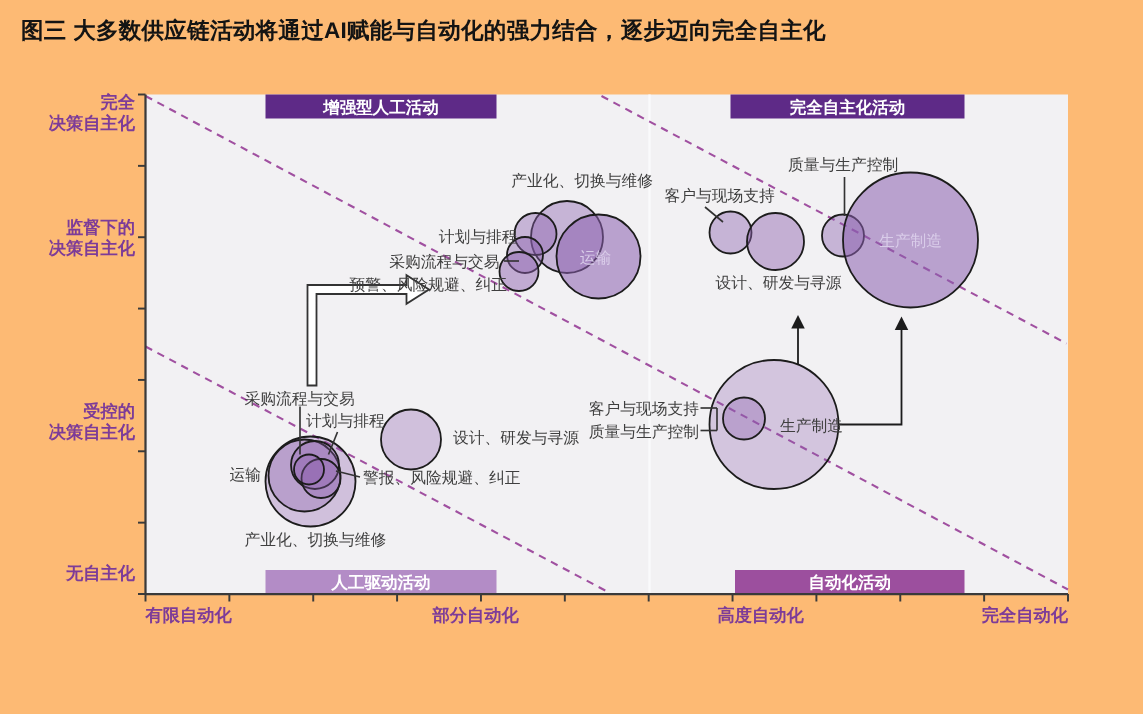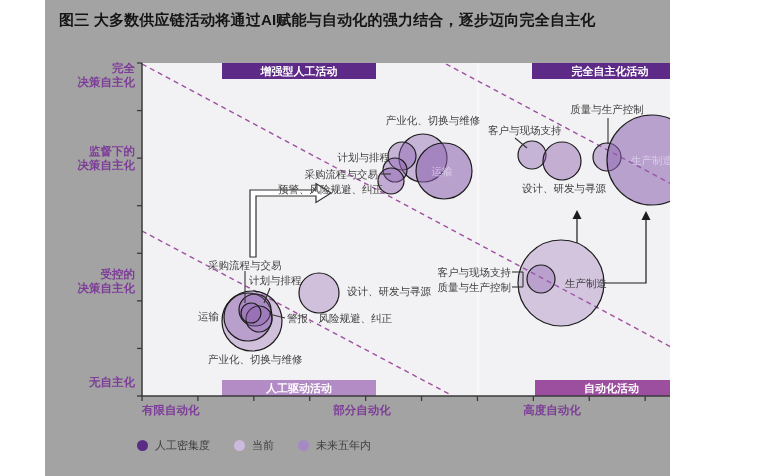--- a/index.html
+++ b/index.html
@@ -1,17 +1,17 @@
 <!DOCTYPE html>
 <html><head>
 <meta charset="utf-8">
 <style>
   html,body{margin:0;padding:0;background:#fff;}
-  .canvas{position:relative;width:625px;height:476px;background:#a3a3a3;overflow:hidden;
-          font-family:"Liberation Sans","DejaVu Sans",sans-serif;margin-left:45px;}
+  .canvas{position:relative;width:762px;height:476px;background:#fdba74;overflow:hidden;
+          font-family:"Liberation Sans","DejaVu Sans",sans-serif;}
   .title{position:absolute;left:14px;top:11px;font-size:15px;font-weight:700;color:#141414;letter-spacing:.2px;}
   svg{position:absolute;left:0;top:0;}
   svg text{font-family:"Liberation Sans","DejaVu Sans",sans-serif;}
   .legend{position:absolute;left:92px;top:438px;display:flex;align-items:center;gap:24px;}
   .legend-item{display:flex;align-items:center;gap:7px;}
   .legend-swatch{width:11px;height:11px;border-radius:50%;display:inline-block;}
   .legend-label{font-size:11px;color:#3f3f3f;}
 </style>
 </head>
 <body>
@@ -110,27 +110,13 @@
       <text x="712" y="414" text-anchor="end" font-size="11.5" font-weight="700" fill="#7d3c98">完全自动化</text>
       <text x="90" y="72" text-anchor="end" font-size="11.5" font-weight="700" fill="#7d3c98">完全</text>
       <text x="90" y="86" text-anchor="end" font-size="11.5" font-weight="700" fill="#7d3c98">决策自主化</text>
       <text x="90" y="155" text-anchor="end" font-size="11.5" font-weight="700" fill="#7d3c98">监督下的</text>
       <text x="90" y="169" text-anchor="end" font-size="11.5" font-weight="700" fill="#7d3c98">决策自主化</text>
       <text x="90" y="278" text-anchor="end" font-size="11.5" font-weight="700" fill="#7d3c98">受控的</text>
       <text x="90" y="292" text-anchor="end" font-size="11.5" font-weight="700" fill="#7d3c98">决策自主化</text>
       <text x="90" y="386" text-anchor="end" font-size="11.5" font-weight="700" fill="#7d3c98">无自主化</text>
     </svg>
 
-  <div class="legend">
-    <div class="legend-item">
-      <span class="legend-swatch" style="background: rgb(91, 44, 132);"></span>
-      <span class="legend-label">人工密集度</span>
-    </div>
-    <div class="legend-item">
-      <span class="legend-swatch" style="background: rgb(205, 185, 222);"></span>
-      <span class="legend-label">当前</span>
-    </div>
-    <div class="legend-item">
-      <span class="legend-swatch" style="background: rgb(165, 136, 196);"></span>
-      <span class="legend-label">未来五年内</span>
-    </div>
-  </div>
 </div>
 
 </body></html>

